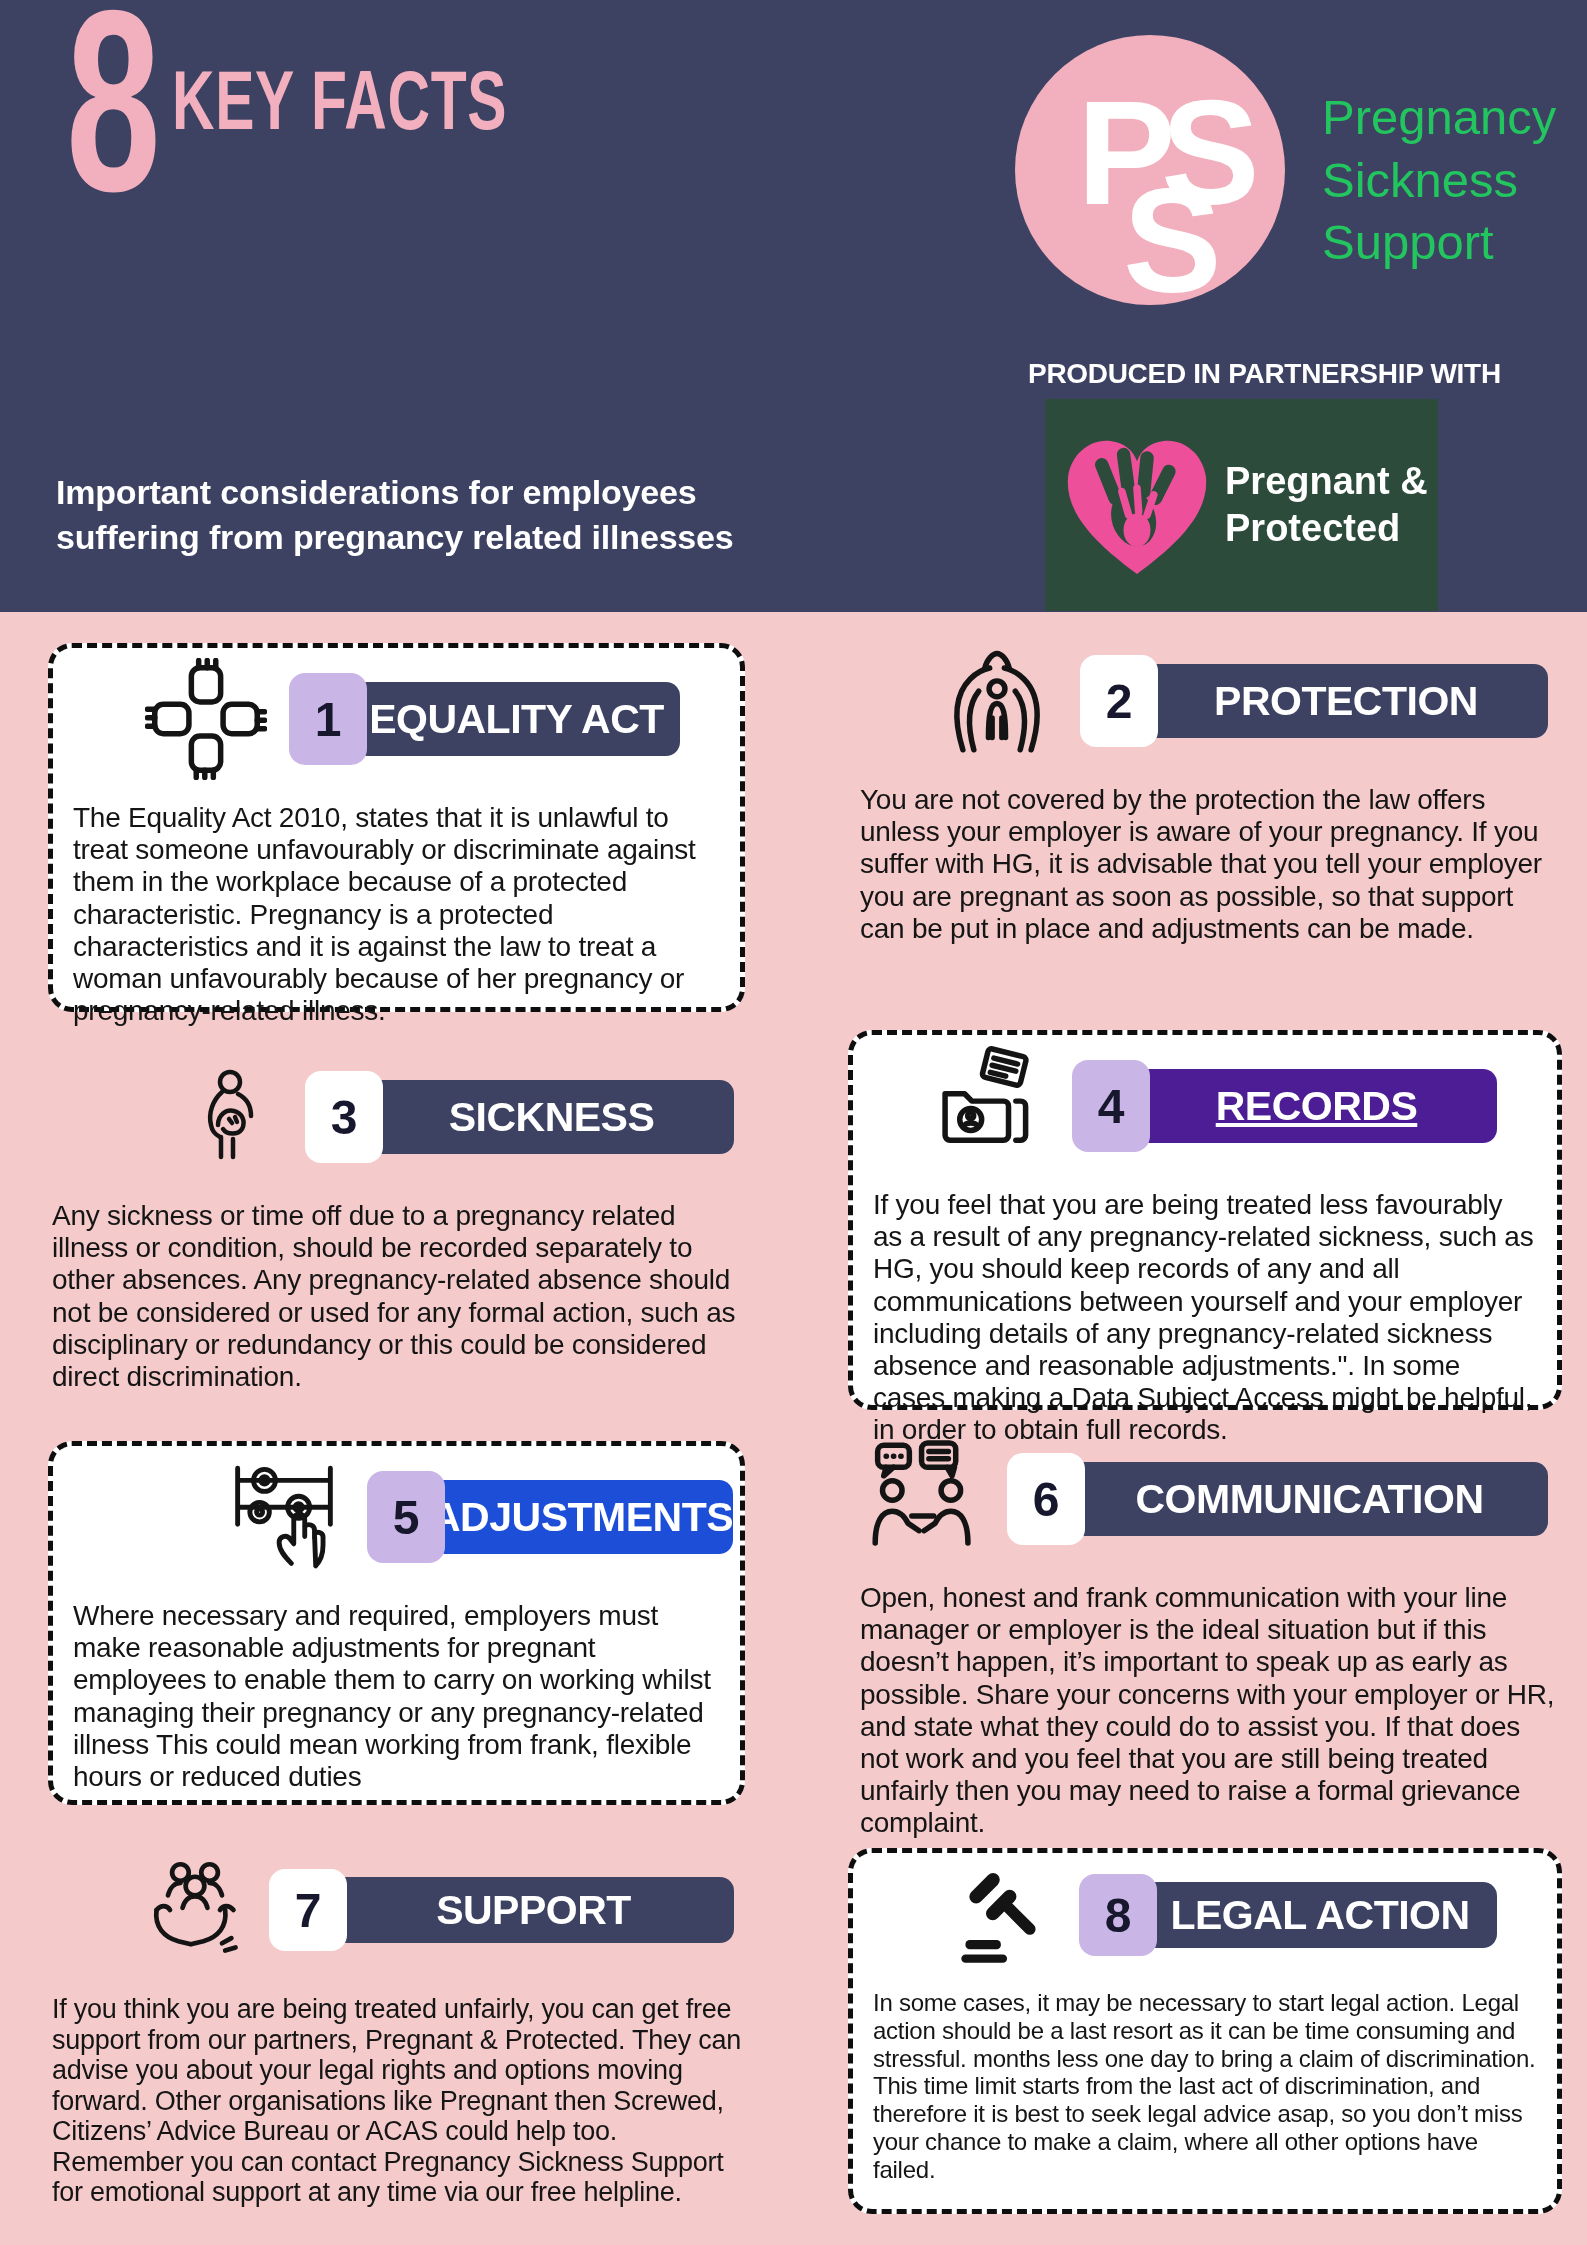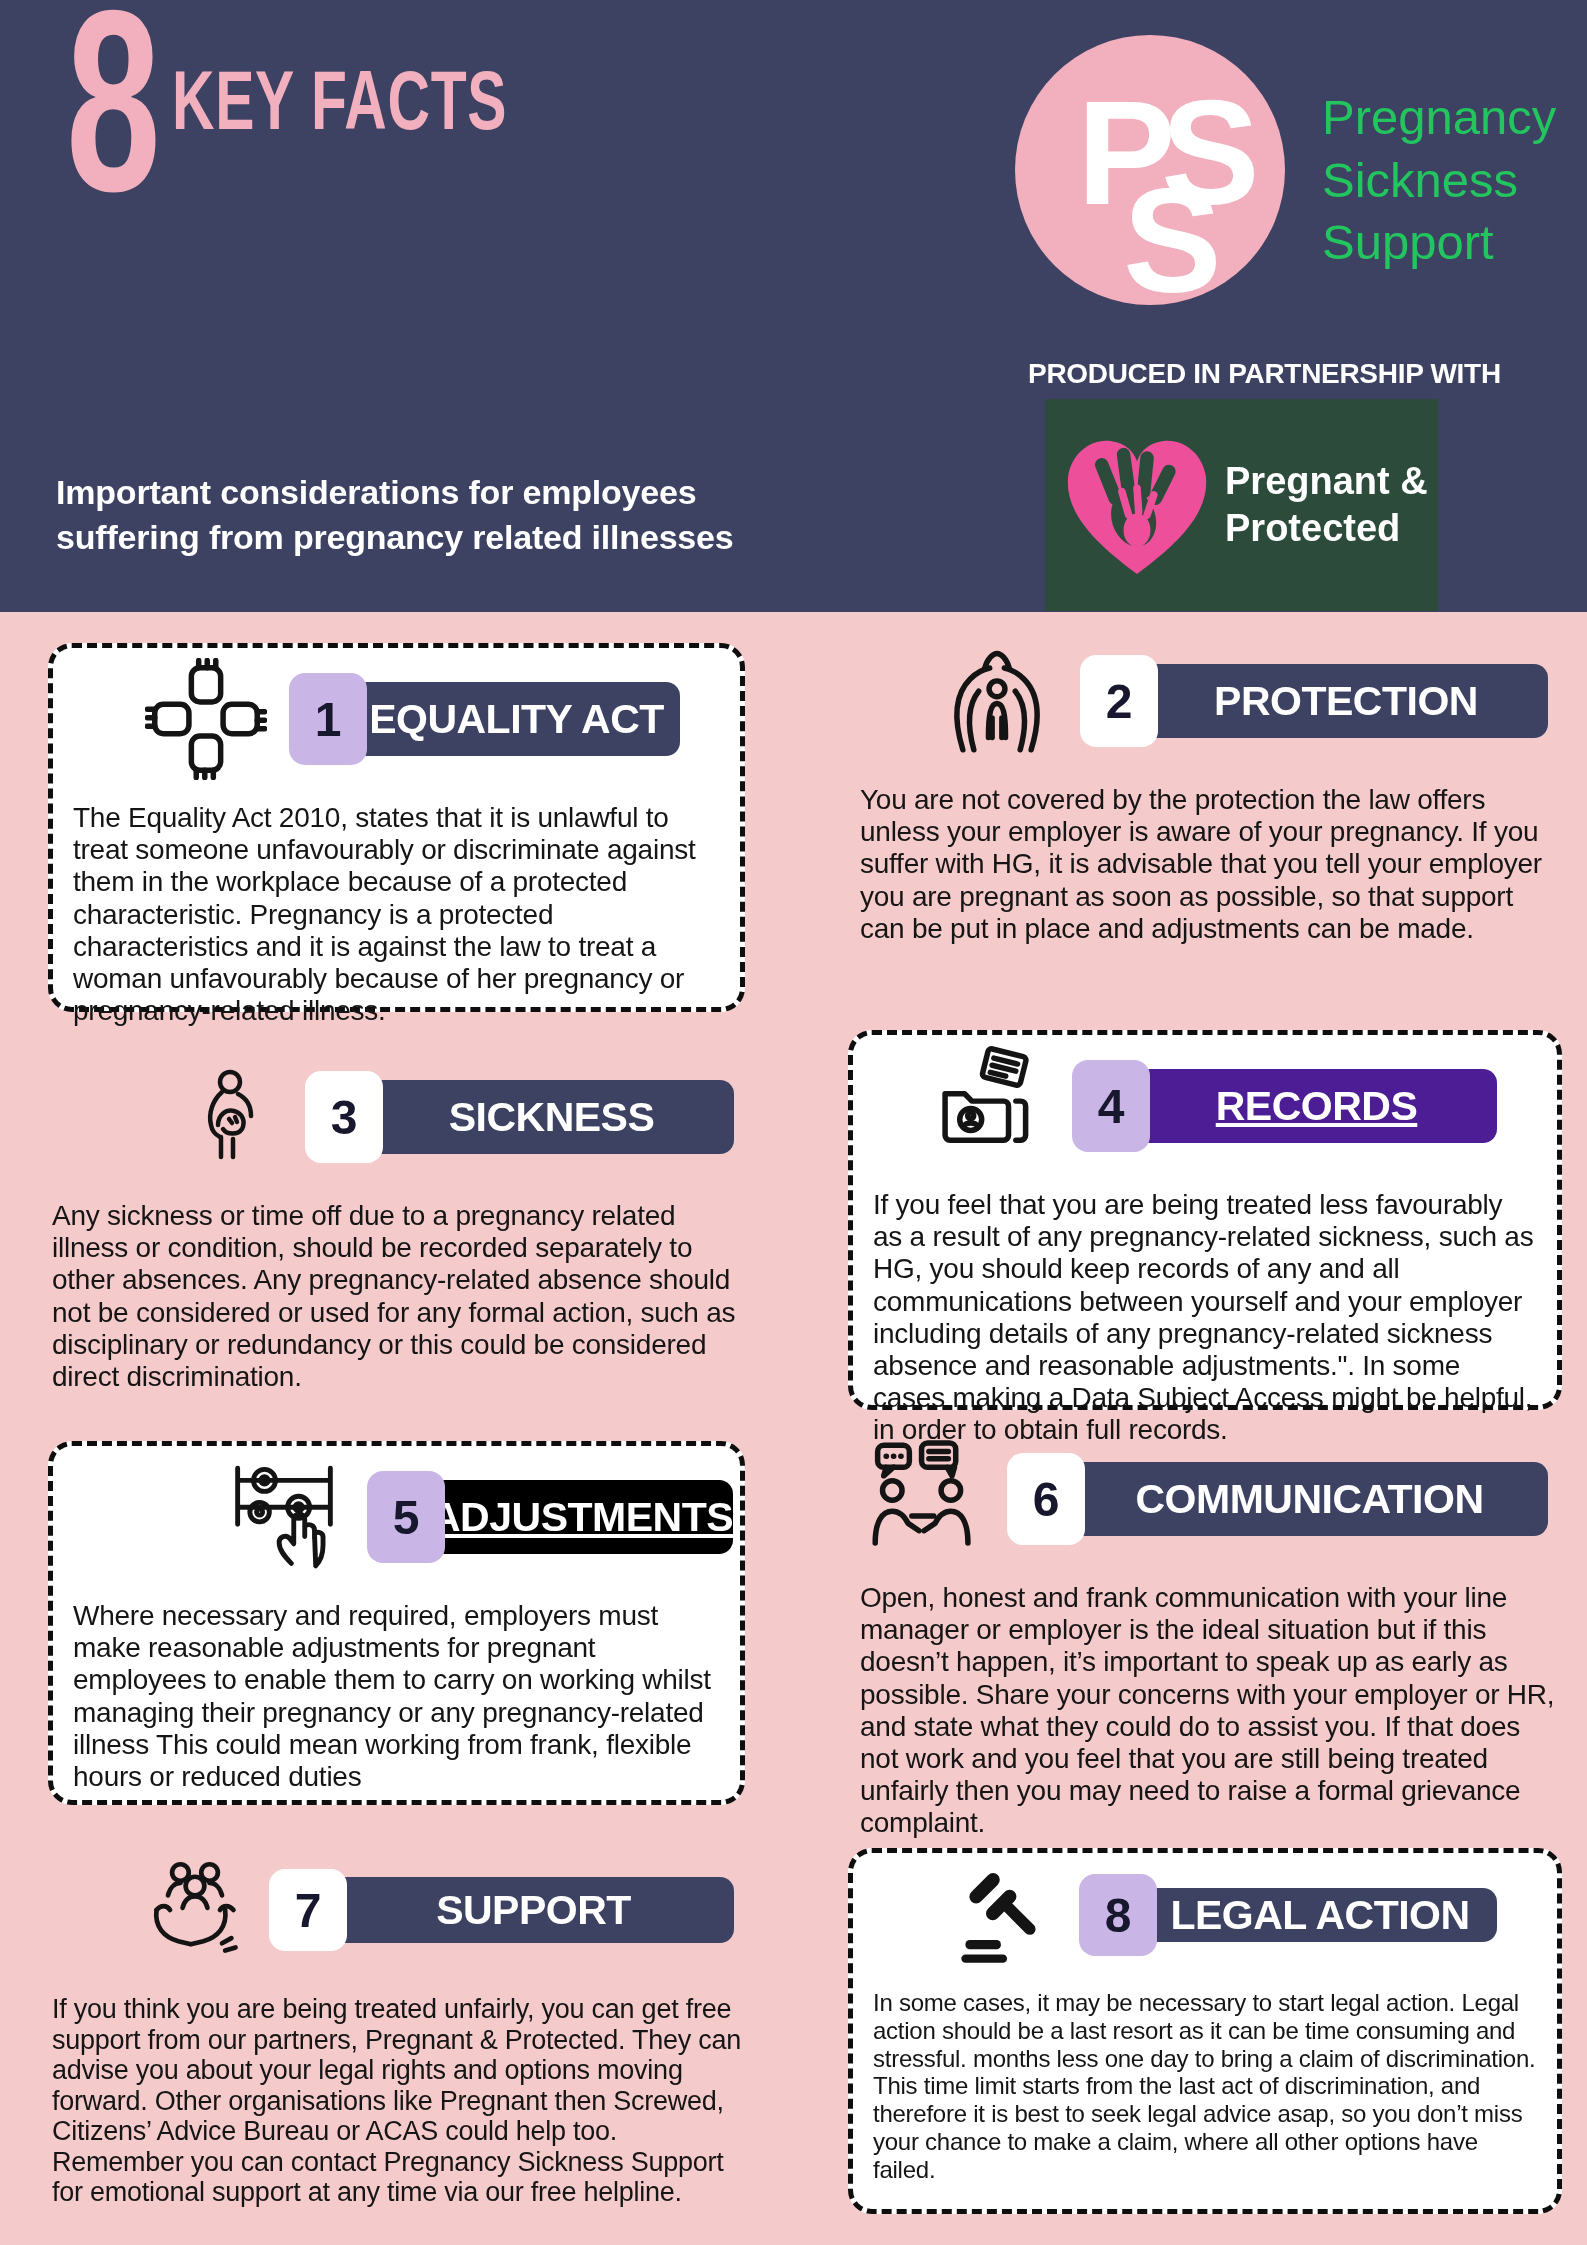--- a/index.html
+++ b/index.html
@@ -65,21 +65,21 @@
   .f6 .ficon{margin-left:15px;}
   .f6 .fbody{margin-left:12px;}
   .f7{left:48px;top:1858px;width:700px;}
   .f7 .ficon{margin-left:95px;width:104px;height:104px;}
   .f7 .chip{height:82px;}
   .f7 .bar{height:66px;}
   .f7 .fbody{margin-left:4px;font-size:27px;line-height:1.13;margin-top:32px;}
   .f8{left:848px;top:1848px;width:714px;height:366px;}
   .f8 .ficon{margin-left:80px;width:104px;height:104px;}
   .f8 .chip{height:82px;}
-  .f8 .bar{height:54px;}
+  .f8 .bar{height:66px;}
   .f8 .fbody{font-size:24px;line-height:1.16;}
 </style>
 </head>
 <body>
 
 <div class="canvas">
 
   <div class="header" style="background: rgb(61, 66, 99);">
     <div class="big8" style="color: rgb(242, 175, 189);">8</div>
     <div class="keyfacts" style="color: rgb(242, 175, 189);">KEY FACTS</div>
@@ -219,21 +219,21 @@
           <circle cx="34" cy="20" r="9"></circle>
             <circle cx="34" cy="20" r="3"></circle>
           <circle cx="62" cy="42" r="9"></circle>
             <circle cx="62" cy="42" r="3"></circle>
           <circle cx="30" cy="46" r="8"></circle>
             <circle cx="30" cy="46" r="2.5"></circle>
           <path d="M56 88 c-6 -6 -10 -11 -10 -17 c0 -5 6 -7 9 -3 l3 4 V52 a4.5 4.5 0 0 1 9 0 v14 m0 -8 a4.5 4.5 0 0 1 8 3 v7 m0 -4 a4 4 0 0 1 7 3 v6 c0 8 -3 14 -6 17 z"></path>
         </svg>
       </span>
       <span class="chip" style="background: rgb(201, 181, 230);">5</span>
-      <span class="bar" style="background: #000000; text-decoration: underline;">ADJUSTMENTS</span>
+      <span class="bar" style="background: #1d4ed8;">ADJUSTMENTS</span>
     </div>
     <p class="fbody">Where necessary and required, employers must make reasonable adjustments for pregnant employees to enable them to carry on working whilst managing their pregnancy or any pregnancy-related illness This could mean working from frank, flexible hours or reduced duties</p>
   </section>
 
   <section class="fact plain f6">
     <div class="fact-header">
       <span class="ficon">
         <svg viewBox="0 0 100 100" fill="none" stroke="currentColor" stroke-width="4.5" stroke-linecap="round" stroke-linejoin="round">
           <rect x="12" y="6" width="26" height="18" rx="5"></rect>
             <path d="M19 24 l-2 7 8 -7"></path>

